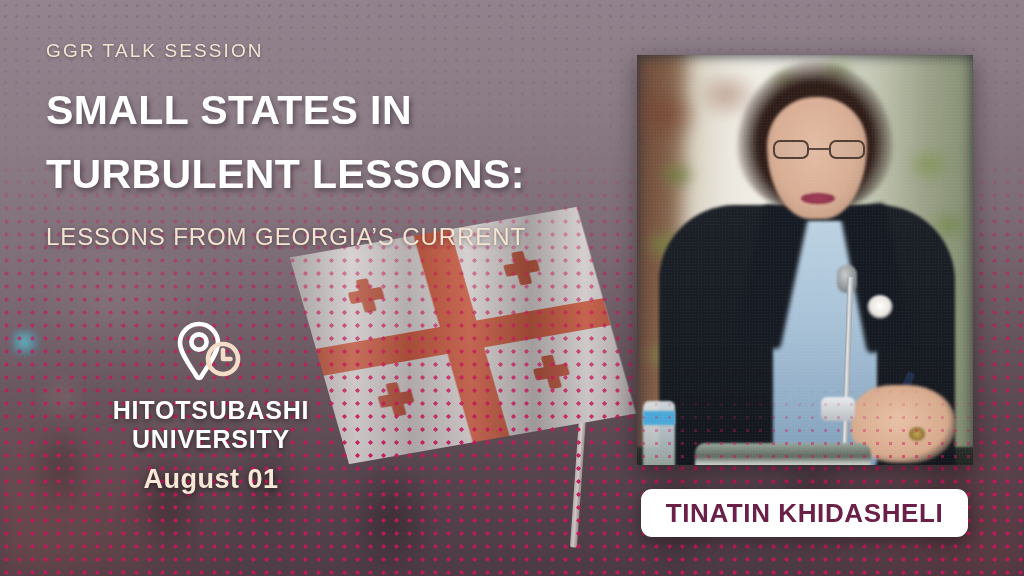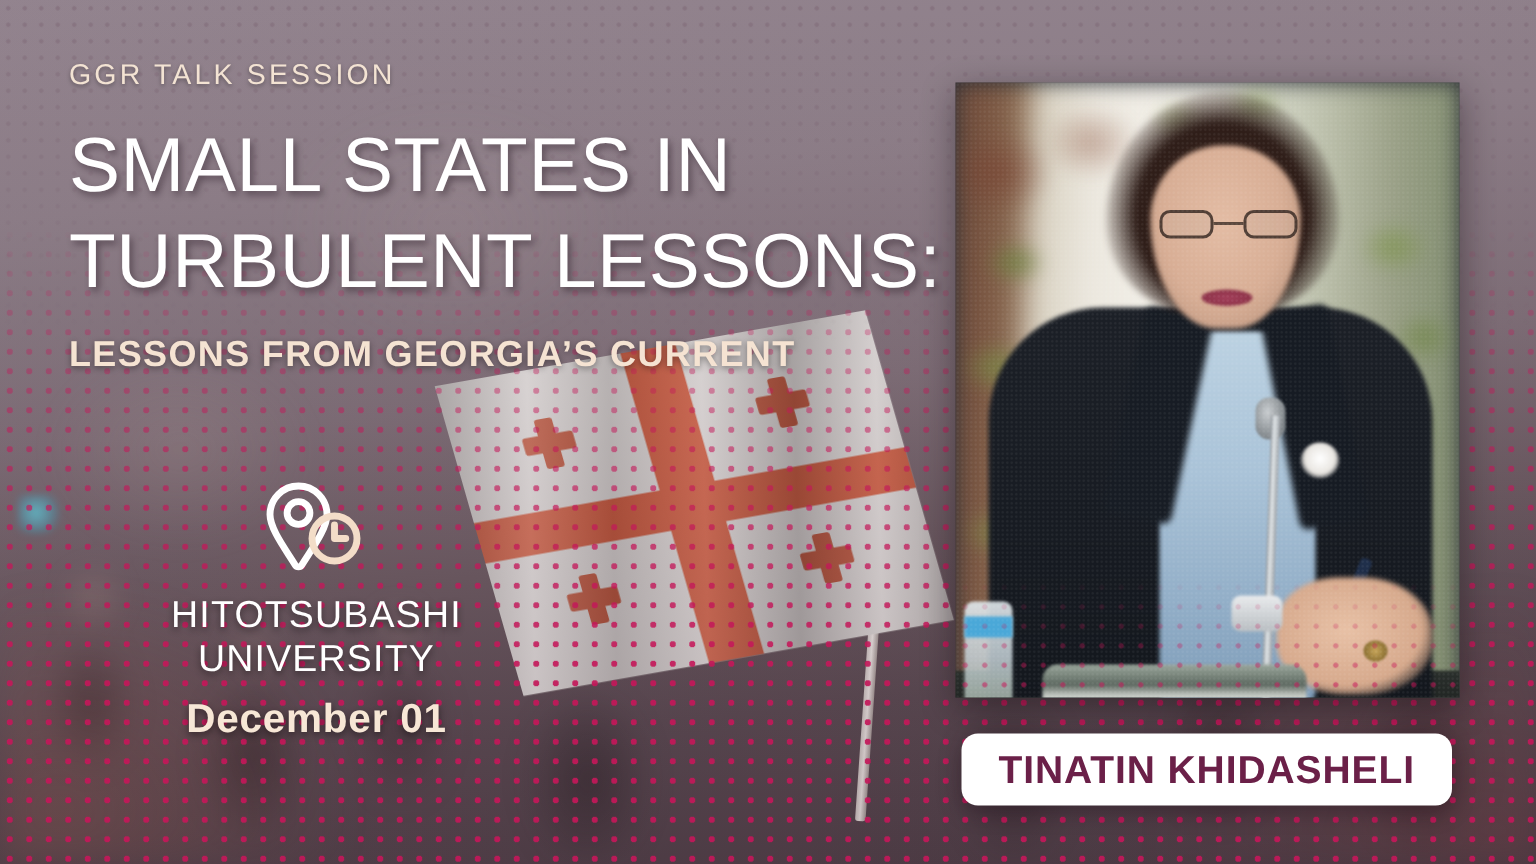--- a/index.html
+++ b/index.html
@@ -110,42 +110,42 @@
   .copy{position:absolute;left:46px;top:40px;width:560px;}
 
   .eyebrow{
     font-size:19px;letter-spacing:2.1px;font-weight:400;
     color:#f3e3d3;
     text-shadow:0 1px 3px rgba(0,0,0,.35);
     margin:0 0 16px 0;
   }
   .title{
     margin:0;color:#ffffff;
-    font-size:51px;line-height:64px;
-    font-weight:400;letter-spacing:.4px;
+    font-size:41px;line-height:64px;
+    font-weight:700;letter-spacing:.4px;
     font-family:"Liberation Sans Narrow","Liberation Sans",sans-serif;
     transform:scaleX(1.0);
     text-shadow:2px 3px 5px rgba(40,25,35,.48);
   }
   .title .ln{display:block;white-space:nowrap;}
   .subtitle{
     margin:14px 0 0 0;
     color:#f5e3d2;
     font-size:24px;line-height:33px;letter-spacing:.9px;
     font-weight:400;
     text-shadow:0 1px 4px rgba(0,0,0,.40);
   }
-  .subtitle .ln{display:block;font-weight:bold;}
+  .subtitle .ln{display:block;}
 
   
   .meta{position:absolute;left:46px;top:320px;width:330px;text-align:center;}
   .pinclock{display:block;margin:0 auto 14px auto;}
   .venue{
     margin:0;color:#ffffff;
-    font-size:25px;letter-spacing:.8px;font-weight:400;
+    font-size:25px;letter-spacing:.8px;font-weight:700;
     text-shadow:0 2px 5px rgba(0,0,0,.45);
   }
   .date{
     margin:10px 0 0 0;color:#f7e7d6;
     font-size:27px;font-weight:700;letter-spacing:.5px;
     text-shadow:0 2px 5px rgba(0,0,0,.45);
   }
 
   
   .portrait{
@@ -346,21 +346,21 @@
   </div>
 
   <div class="meta">
     <svg class="pinclock" width="68" height="62" viewBox="0 0 68 62">
       <path d="M22 4 C11.5 4 3 12.5 3 23 C3 33 14 47 20 57 C20.7 58.2 23.3 58.2 24 57 C30 47 41 33 41 23 C41 12.5 32.5 4 22 4 Z" fill="none" stroke="#ffffff" stroke-width="4.6" stroke-linejoin="round"></path>
       <circle cx="22" cy="22" r="7.6" fill="none" stroke="#ffffff" stroke-width="4.6"></circle>
       <circle cx="46" cy="39" r="15" fill="none" stroke="#f3ddc8" stroke-width="4.6"></circle>
       <path d="M46 30 L46 39 L53.5 39" fill="none" stroke="#f3ddc8" stroke-width="4.6" stroke-linecap="round" stroke-linejoin="round"></path>
     </svg>
     <p class="venue">HITOTSUBASHI UNIVERSITY</p>
-    <p class="date">December 01</p>
+    <p class="date">August 01</p>
   </div>
 
   <div class="portrait">
     <div class="p-bg"></div>
     <div class="p-foliage"></div>
     <div class="p-table"></div>
     <div class="p-jacket"></div>
     <div class="p-shirt"></div>
     <div class="p-lapelL"></div>
     <div class="p-lapelR"></div>

